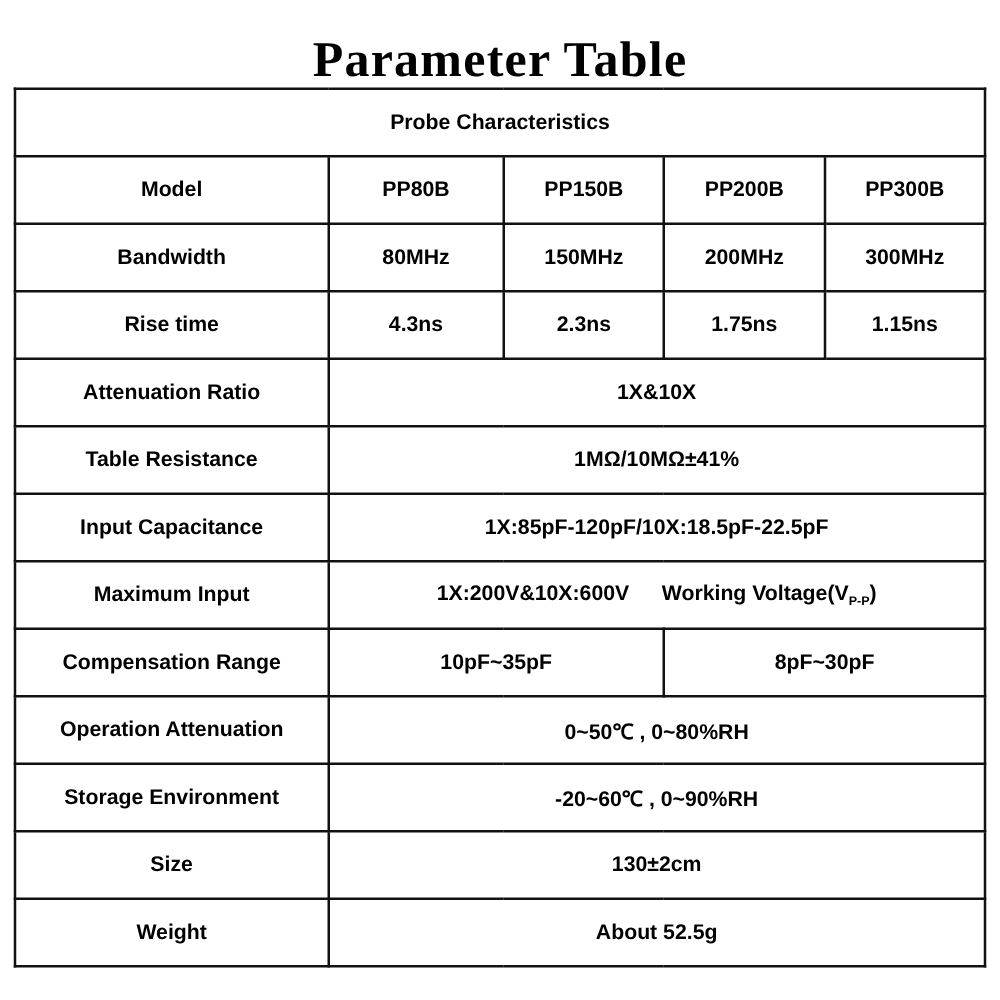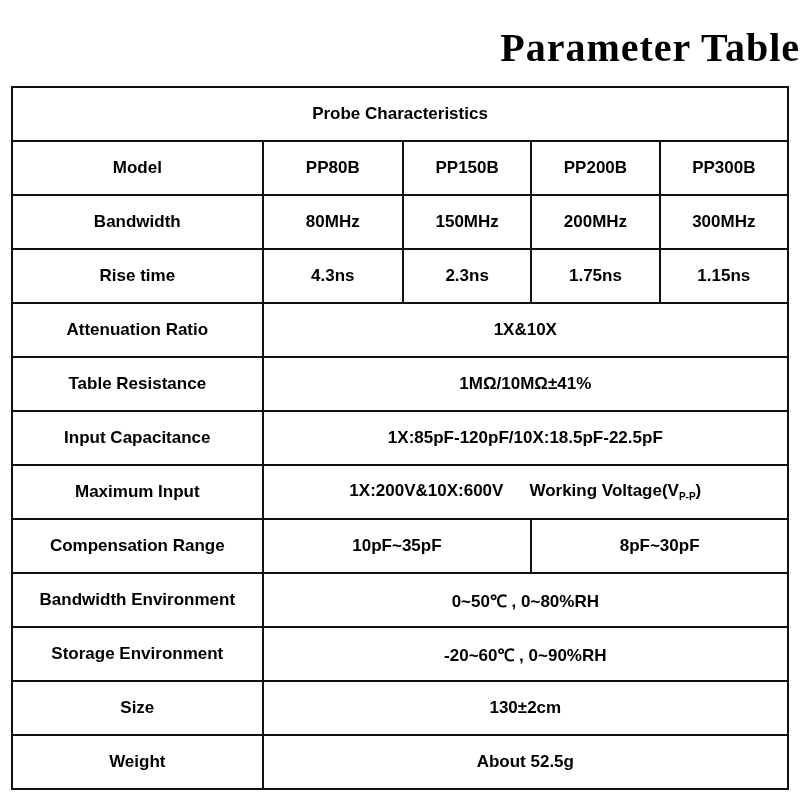--- a/index.html
+++ b/index.html
@@ -14,27 +14,26 @@
     color: #000000;
     overflow: hidden;
   }
   .page {
     width: 800px;
     height: 800px;
     box-sizing: border-box;
     position: relative;
   }
   .title {
-    text-align: right;
+    text-align: center;
     font-family: "Liberation Serif", serif;
     font-weight: bold;
     font-size: 40px;
     letter-spacing: 1px;
     padding-top: 26px;
-    padding-bottom: 16px;
     line-height: 1.1;
   }
   table.param {
     border-collapse: collapse;
     width: 778px;
     margin: 0 auto;
     table-layout: fixed;
   }
   table.param td {
     border: 2px solid #111111;
@@ -134,21 +133,21 @@
         <td class="value-normal" colspan="4">
           <span class="maxinput-inner">1X:200V&amp;10X:600V</span><span class="gap"></span><span class="maxinput-inner"><span>Working Voltage(V</span><span class="sub">P-P</span><span>)</span></span>
         </td>
       </tr>
       <tr>
         <td class="label">Compensation Range</td>
         <td class="value-normal" colspan="2">10pF~35pF</td>
         <td class="value-normal" colspan="2">8pF~30pF</td>
       </tr>
       <tr>
-        <td class="label">Bandwidth Environment</td>
+        <td class="label">Operation Attenuation</td>
         <td class="value-normal" colspan="4">0~50℃ , 0~80%RH</td>
       </tr>
       <tr>
         <td class="label">Storage Environment</td>
         <td class="value-normal" colspan="4">-20~60℃ , 0~90%RH</td>
       </tr>
       <tr>
         <td class="label">Size</td>
         <td class="value-normal" colspan="4">130±2cm</td>
       </tr>

